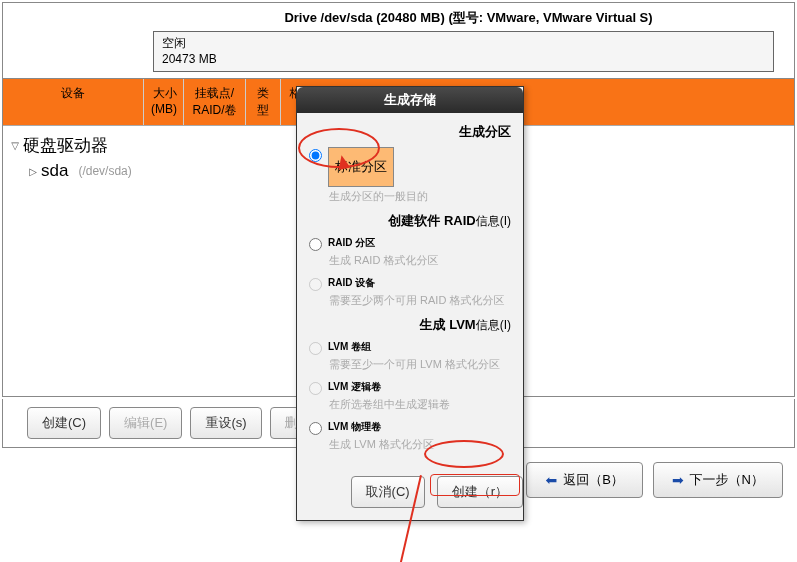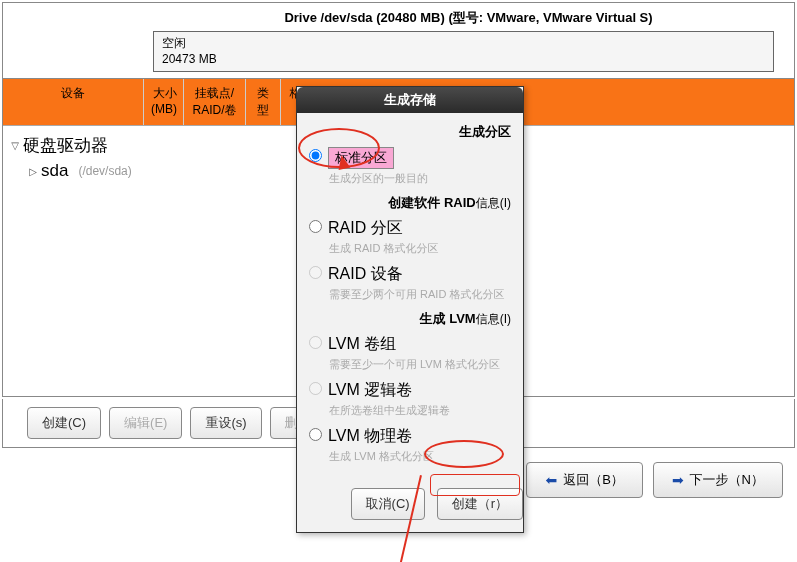--- a/index.html
+++ b/index.html
@@ -37,22 +37,22 @@
   .arrow-left, .arrow-right { font-size: 14px; color: #1a4ba8; }
   
   
   .dialog { position: absolute; left: 296px; top: 86px; width: 228px; border: 1px solid #333; background: #f2f2f2; box-shadow: 2px 2px 6px rgba(0,0,0,0.3); }
   .dialog-title { background: linear-gradient(#4a4a4a,#2a2a2a); color: #fff; font-weight: bold; text-align: center; padding: 4px; border-top-left-radius: 6px; border-top-right-radius: 6px; font-size: 13px; }
   .dialog-body { padding: 10px 12px 8px; }
   .section-head { font-weight: bold; font-size: 13px; margin-bottom: 6px; display: flex; justify-content: flex-end; align-items: center; }
   .info-link { font-weight: normal; font-size: 12px; }
   .radio-item { display: flex; align-items: flex-start; gap: 6px; margin-bottom: 2px; }
   .radio-item input { margin-top: 2px; }
-  .radio-label-box { border: 1px solid #888; padding: 1px 6px; background: #f9a8d4; font-size: 13px; }
-  .radio-label { font-size: 16px; }
+  .radio-label-box { border: 1px solid #888; padding: 10px 6px; background: #fdba74; font-size: 13px; }
+  .radio-label { font-size: 10px; font-weight: bold; }
   .radio-desc { font-size: 11px; color: #aaa; margin-left: 20px; margin-bottom: 8px; }
   .radio-item.disabled .radio-label { color: #000000; }
   .dialog-buttons { display: flex; justify-content: flex-end; gap: 12px; padding: 8px 0 12px; }
   
   
   .ann-circle1 { position: absolute; border: 2px solid #e03020; border-radius: 50%; pointer-events: none; }
   .ann-line { position: absolute; background: #e03020; pointer-events: none; transform-origin: top left; }
   .ann-arrowhead { position: absolute; width: 0; height: 0; border-left: 6px solid transparent; border-right: 6px solid transparent; border-bottom: 14px solid #e03020; pointer-events: none; }
   .ann-rect { position: absolute; border: 1px solid #e03020; border-radius: 4px; pointer-events: none; }
 </style>

